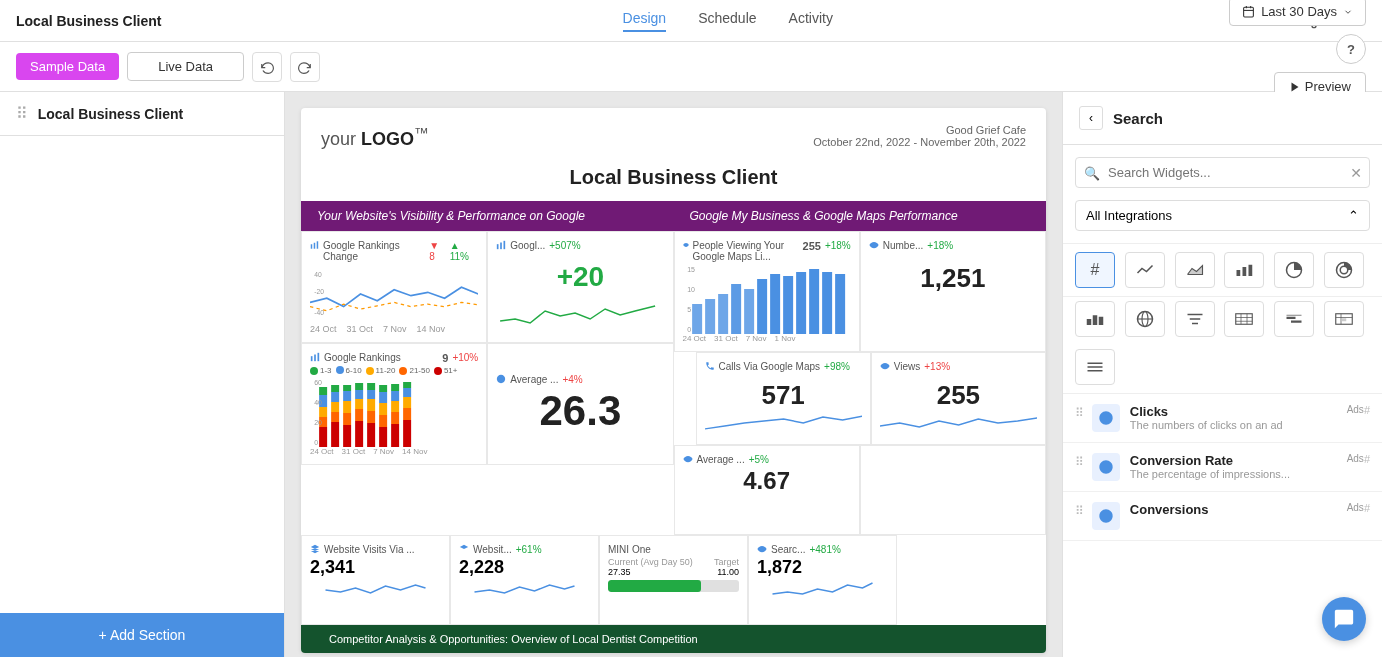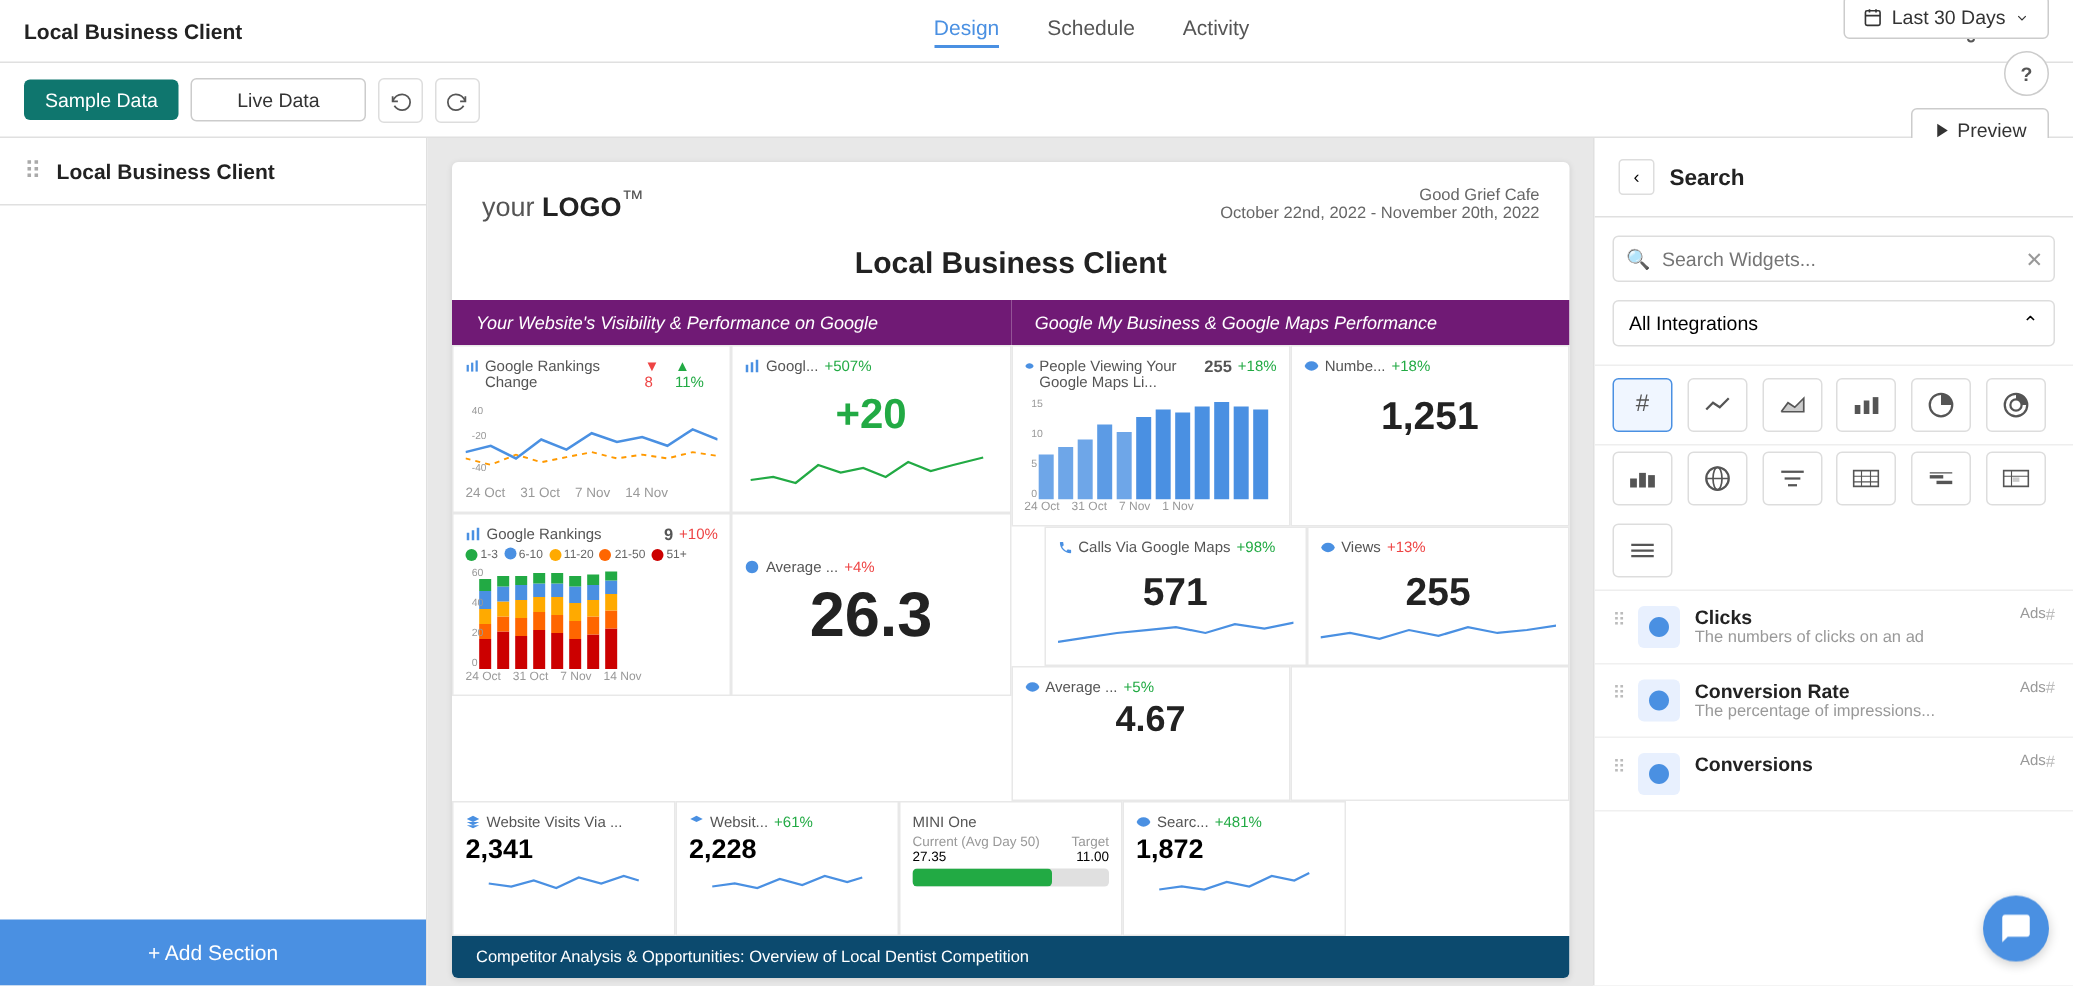--- a/index.html
+++ b/index.html
@@ -10,21 +10,21 @@
     .header-title { font-size: 14px; font-weight: 600; color: #222; }
     .header-tabs { display: flex; gap: 32px; align-items: center; }
     .header-tab { font-size: 14px; color: #555; cursor: pointer; padding-bottom: 4px; border-bottom: 2px solid transparent; }
     .header-tab.active { color: #4a90e2; border-bottom: 2px solid #4a90e2; font-weight: 500; }
     .header-actions { display: flex; gap: 8px; align-items: center; }
     .icon-btn { width: 32px; height: 32px; border: none; background: none; cursor: pointer; display: flex; align-items: center; justify-content: center; border-radius: 4px; color: #555; }
 
     
     .toolbar { display: flex; align-items: center; justify-content: space-between; background: #fff; border-bottom: 1px solid #e0e0e0; height: 50px; padding: 0 16px; }
     .toolbar-left { display: flex; gap: 8px; align-items: center; }
-    .btn-sample { background: #0f766e; color: #fff; border: none; padding: 6px 14px; border-radius: 4px; cursor: pointer; font-size: 13px; font-weight: 500; }
+    .btn-sample { background: #d946ef; color: #fff; border: none; padding: 6px 14px; border-radius: 4px; cursor: pointer; font-size: 13px; font-weight: 500; }
     .btn-live { background: #fff; color: #333; border: 1px solid #ccc; padding: 6px 30px; border-radius: 4px; cursor: pointer; font-size: 13px; }
     .toolbar-icon-btn { width: 30px; height: 30px; border: 1px solid #ddd; background: #fff; cursor: pointer; display: flex; align-items: center; justify-content: center; border-radius: 4px; color: #555; }
     .toolbar-right { display: flex; gap: 8px; align-items: flex-end; flex-direction: column; }
     .btn-date { background: #fff; color: #333; border: 1px solid #ccc; padding: 6px 12px; border-radius: 4px; cursor: pointer; font-size: 13px; display: flex; align-items: center; gap: 6px; }
     .btn-help { width: 30px; height: 30px; border: 1px solid #ccc; background: #fff; cursor: pointer; display: flex; align-items: center; justify-content: center; border-radius: 50%; color: #555; font-weight: bold; font-size: 13px; }
     .btn-preview { background: #fff; color: #333; border: 1px solid #ccc; padding: 6px 14px; border-radius: 4px; cursor: pointer; font-size: 13px; display: flex; align-items: center; gap: 4px; }
     .btn-save { background: #0c4a6e; color: #fff; border: none; padding: 6px 18px; border-radius: 4px; cursor: pointer; font-size: 13px; font-weight: 500; }
 
     
     .main { display: flex; height: calc(657px - 42px - 50px); }
@@ -46,21 +46,21 @@
     .logo-text span { font-weight: 900; color: #222; }
     .company-info { text-align: right; font-size: 11px; color: #666; }
     .report-title { text-align: center; font-size: 20px; font-weight: 600; color: #222; padding: 8px 0 12px; }
 
     .section-header { background: #701a75; color: #fff; padding: 8px 16px; font-size: 12px; font-weight: 500; font-style: italic; }
     .widget-cell { border: 1px solid #e8e8e8; padding: 8px; min-height: 90px; position: relative; overflow: hidden; }
     .widget-label { font-size: 10px; color: #555; margin-bottom: 2px; display: flex; align-items: flex-start; gap: 4px; }
     .badge-up { color: #22aa44; font-size: 10px; }
     .badge-down { color: #e44; font-size: 10px; }
 
-    .section-footer { background: #0c4a6e; color: #fff; padding: 8px 16px; font-size: 11px; }
+    .section-footer { background: #14532d; color: #fff; padding: 8px 28px; font-size: 11px; }
 
     
     .right-panel { width: 320px; background: #fff; border-left: 1px solid #e0e0e0; flex-shrink: 0; overflow-y: auto; }
     .right-panel-header { display: flex; align-items: center; gap: 10px; padding: 14px 16px; border-bottom: 1px solid #e0e0e0; }
     .collapse-btn { width: 24px; height: 24px; border: 1px solid #ddd; background: #fff; cursor: pointer; display: flex; align-items: center; justify-content: center; border-radius: 3px; font-size: 12px; }
     .panel-title { font-size: 15px; font-weight: 600; color: #222; }
     .search-box { margin: 12px; position: relative; }
     .search-input { width: 100%; border: 1px solid #ddd; border-radius: 4px; padding: 7px 30px 7px 32px; font-size: 13px; outline: none; color: #333; }
     .search-icon-wrap { position: absolute; left: 9px; top: 50%; transform: translateY(-50%); color: #999; font-size: 13px; }
     .search-clear { position: absolute; right: 8px; top: 50%; transform: translateY(-50%); color: #999; cursor: pointer; font-size: 14px; }

